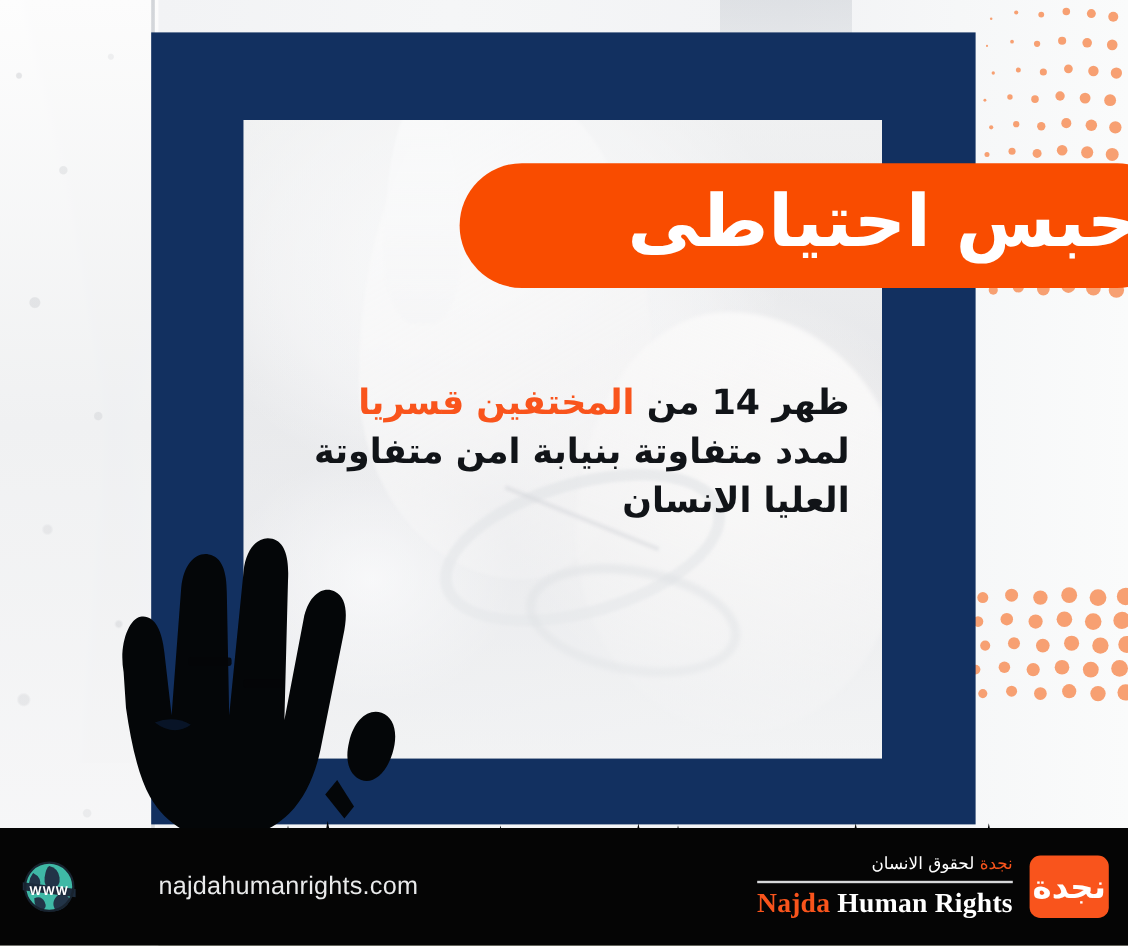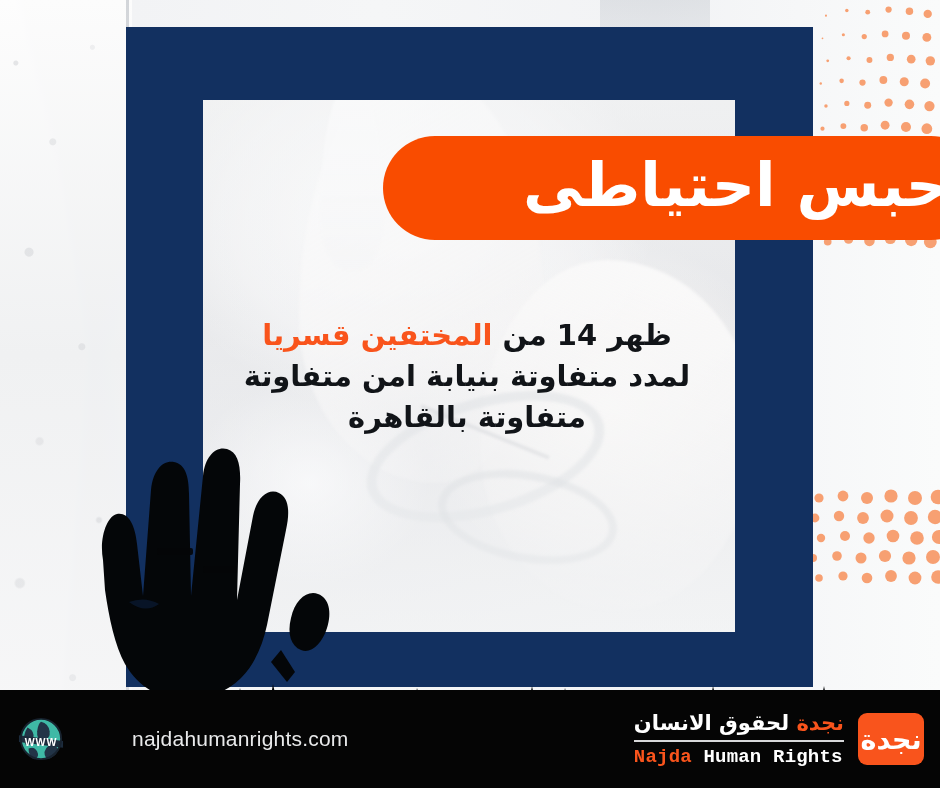--- a/index.html
+++ b/index.html
@@ -136,21 +136,21 @@
     letter-spacing:0px;
     line-height:1;
     white-space:nowrap;
     transform:translateY(-3px);
   }
 
   
   .body-text{
     position:absolute;
     right:232px;top:315px;width:482px;
-    direction:rtl;text-align:center;
+    direction:rtl;text-align:right;
     color:#111418;
     font-size:29px;
     font-weight:700;
     line-height:1.42;
   }
   .hl-orange{ color:#f9541c; }
 
   
   .hand-sil{
     position:absolute;left:95px;top:420px;width:250px;height:290px;
@@ -179,32 +179,32 @@
     color:#e9eaeb;font-size:21px;font-weight:400;letter-spacing:.2px;
     font-family:"Liberation Sans",sans-serif;
     margin-left:40px;
   }
   .footer-right{
     margin-left:auto;margin-right:16px;
     display:flex;align-items:center;gap:14px;
   }
   .brand-lines{ text-align:right;direction:rtl; }
   .brand-ar{
-    font-size:21px;font-weight:700;color:#ffffff;line-height:1.25;
+    font-size:14px;font-weight:400;color:#ffffff;line-height:1.25;
     white-space:nowrap;
   }
   .brand-ar .nm{ color:#f9541c; }
   .brand-rule{
     height:2px;background:#d7d8da;margin:4px 0 4px 0;width:100%;
   }
   .brand-en{
     direction:ltr;text-align:left;
-    font-size:19px;font-weight:700;color:#ffffff;letter-spacing:.2px;
+    font-size:23px;font-weight:700;color:#ffffff;letter-spacing:.2px;
     white-space:nowrap;
-    font-family:Liberation Mono, monospace;
+    font-family:Liberation Serif, serif;
   }
   .brand-en .nm{ color:#f9541c; }
   .logo-badge{
     width:66px;height:52px;border-radius:9px;background:#f9541c;
     display:flex;align-items:center;justify-content:center;
     color:#ffffff;font-size:27px;font-weight:700;direction:rtl;
     flex:0 0 66px;
   }
 </style>
 </head>
@@ -337,21 +337,21 @@
     </div>
   </div>
 
   <div class="headline">
     <span class="headline-text">حبس احتياطى</span>
   </div>
 
   <div class="body-text">
     <div><span>ظهر 14 من </span><span class="hl-orange">المختفين قسريا</span></div>
     <div>لمدد متفاوتة بنيابة امن متفاوتة</div>
-    <div>متفاوتة بالقاهرة</div>
+    <div>العليا الانسان</div>
   </div>
 
   <svg class="hand-sil" viewBox="0 0 250 290">
     <g fill="#040608">
       <path d="M8,140 C4,118 12,96 22,94 C33,92 40,104 42,124 L48,176 L56,70 C58,50 68,40 79,42 C90,44 94,56 94,74 L96,176 L108,56 C110,36 121,26 132,29 C143,32 146,46 145,64 L142,180 L158,96 C162,76 174,68 184,73 C194,78 195,92 191,110 L172,205 C168,224 160,244 146,258 C132,272 112,280 92,280 C66,280 44,268 30,244 C20,226 14,198 10,170 Z"></path>
       <path d="M196,198 C200,180 212,170 223,174 C234,178 237,192 232,208 C227,224 216,234 206,230 C196,226 192,214 196,198 Z"></path>
       <path d="M186,230 L200,252 L192,262 L176,242 Z"></path>
       <rect x="62" y="128" width="36" height="7" rx="2" opacity=".9"></rect>
       <rect x="108" y="146" width="34" height="7" rx="2" opacity=".9"></rect>
       <path d="M34,182 q16,-6 30,2 q-14,10 -30,-2 Z" fill="#123060" opacity=".35"></path>

